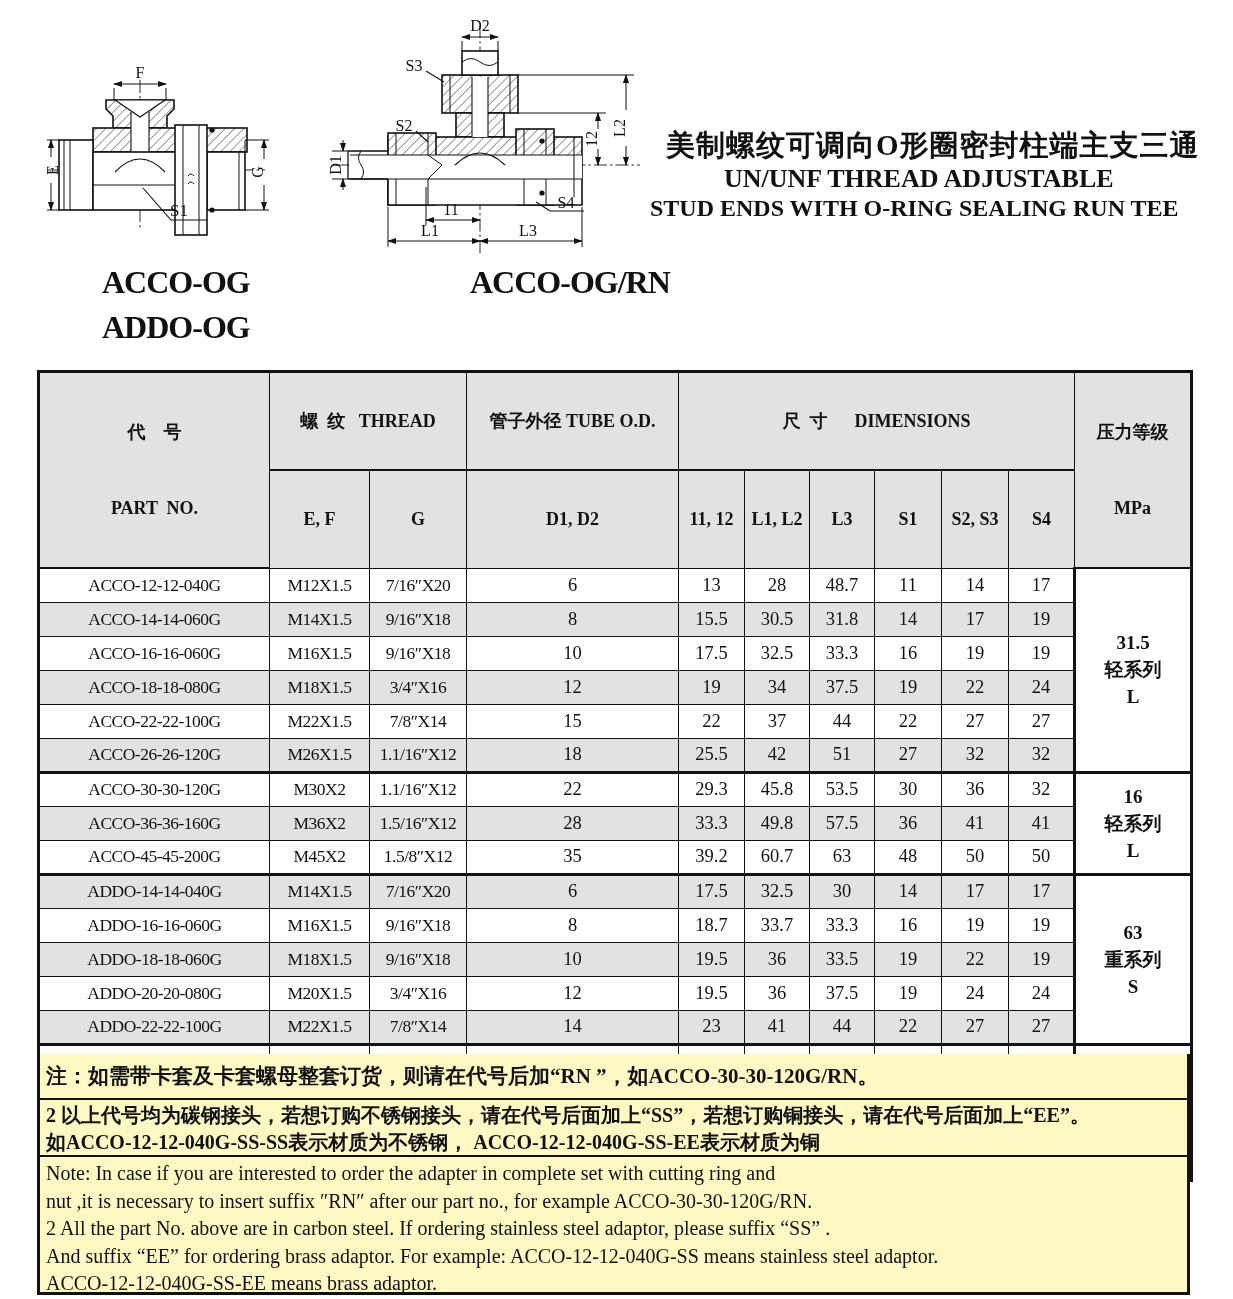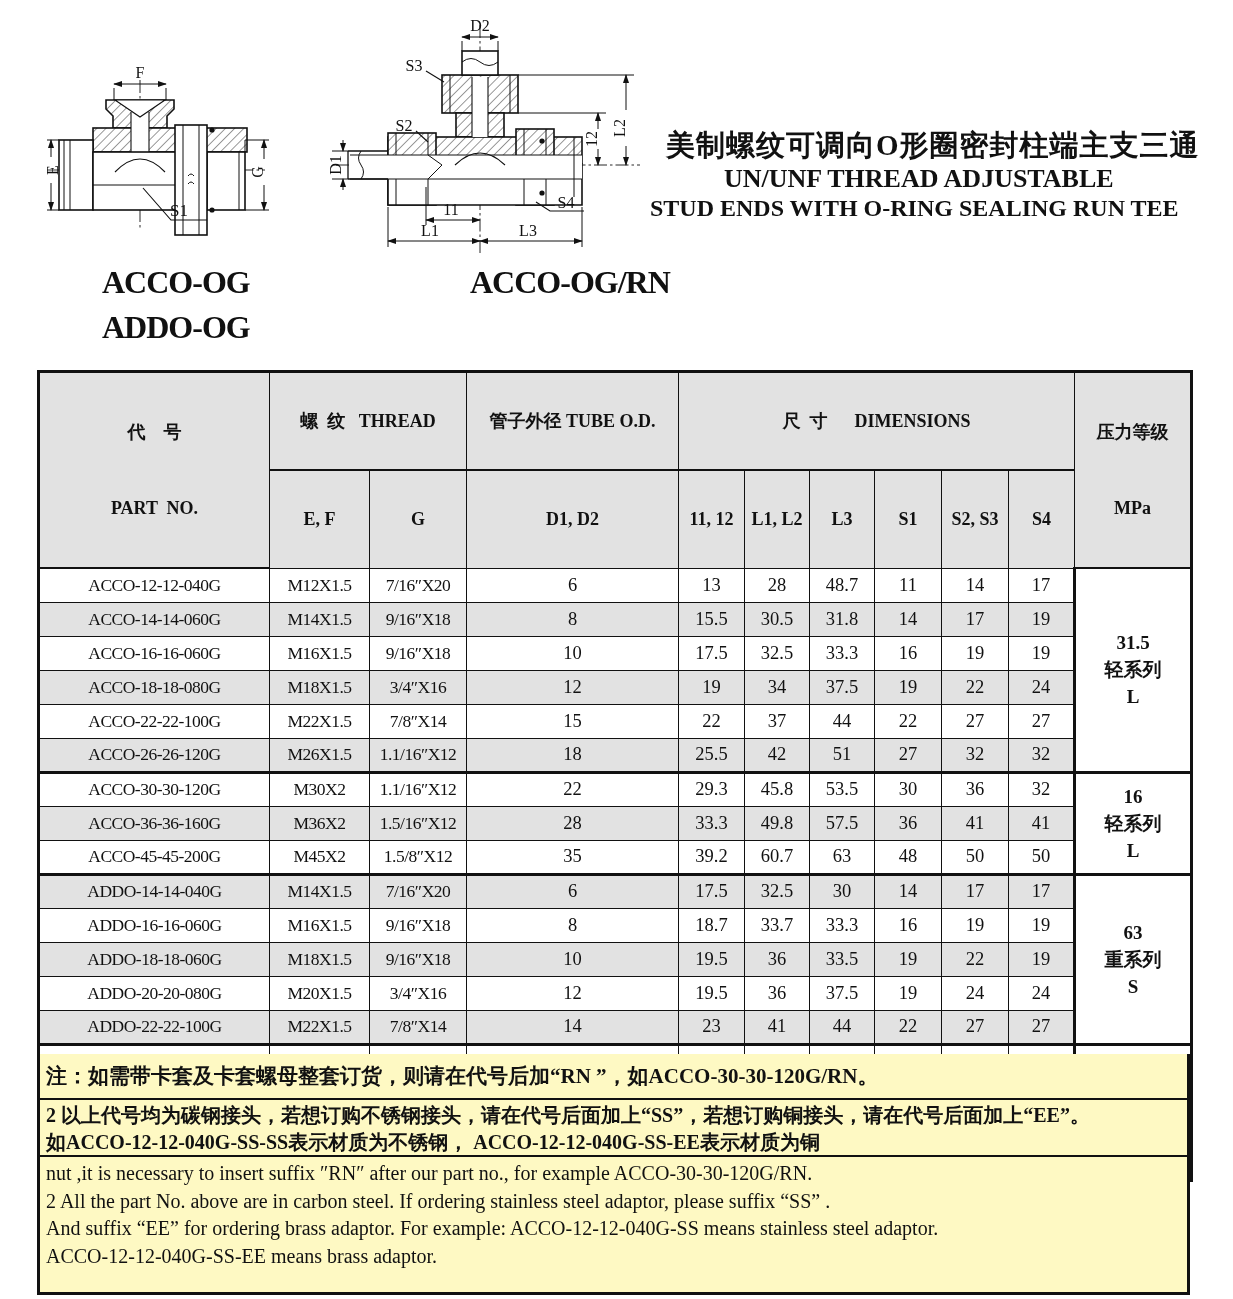--- a/index.html
+++ b/index.html
@@ -469,20 +469,21 @@
       </tbody>
   </table>
 
   <div class="notes">
     <div class="n1">注：如需带卡套及卡套螺母整套订货，则请在代号后加“RN ”，如ACCO-30-30-120G/RN。</div>
     <div class="n2">
       <div>2 以上代号均为碳钢接头，若想订购不锈钢接头，请在代号后面加上“SS”，若想订购铜接头，请在代号后面加上“EE”。</div>
       <div>如ACCO-12-12-040G-SS-SS表示材质为不锈钢， ACCO-12-12-040G-SS-EE表示材质为铜</div>
     </div>
     <div class="n3">
+      <div>Note: In case if you are interested to order the adapter in complete set with cutting ring and</div>
       <div> nut ,it is necessary to insert suffix ″RN″ after our part no., for example ACCO-30-30-120G/RN.</div>
       <div> 2 All the part No. above are in carbon steel. If ordering stainless steel adaptor, please suffix “SS” .</div>
       <div> And suffix “EE” for ordering brass adaptor. For example: ACCO-12-12-040G-SS  means stainless steel adaptor.</div>
       <div> ACCO-12-12-040G-SS-EE means brass adaptor.</div>
     </div>
   </div>
 
 </div>
 
 </body></html>

